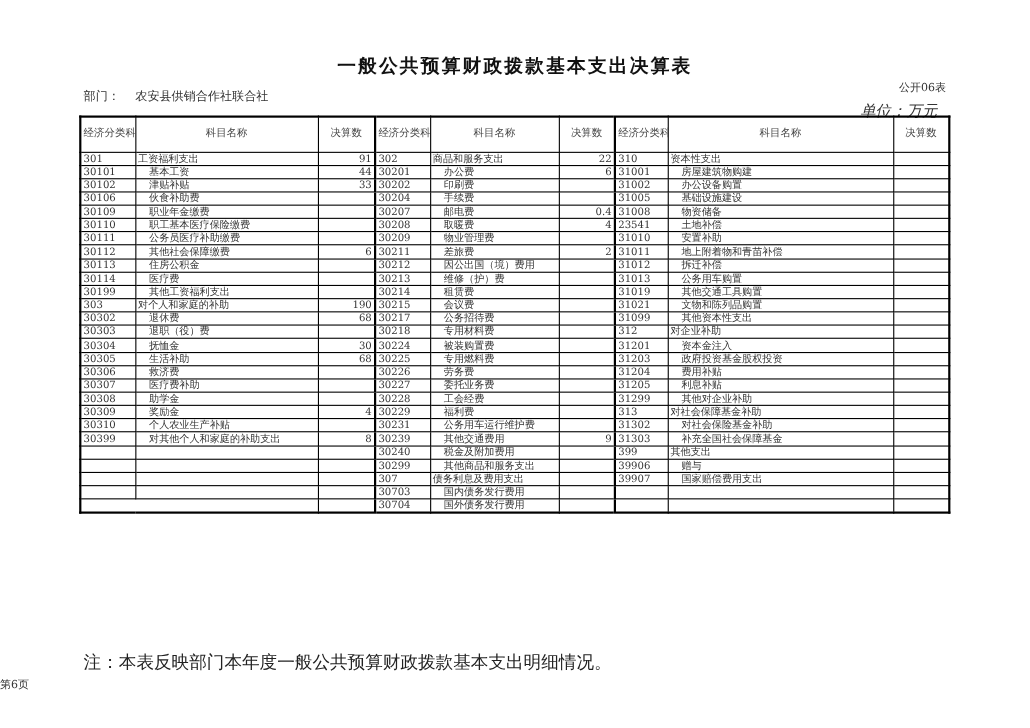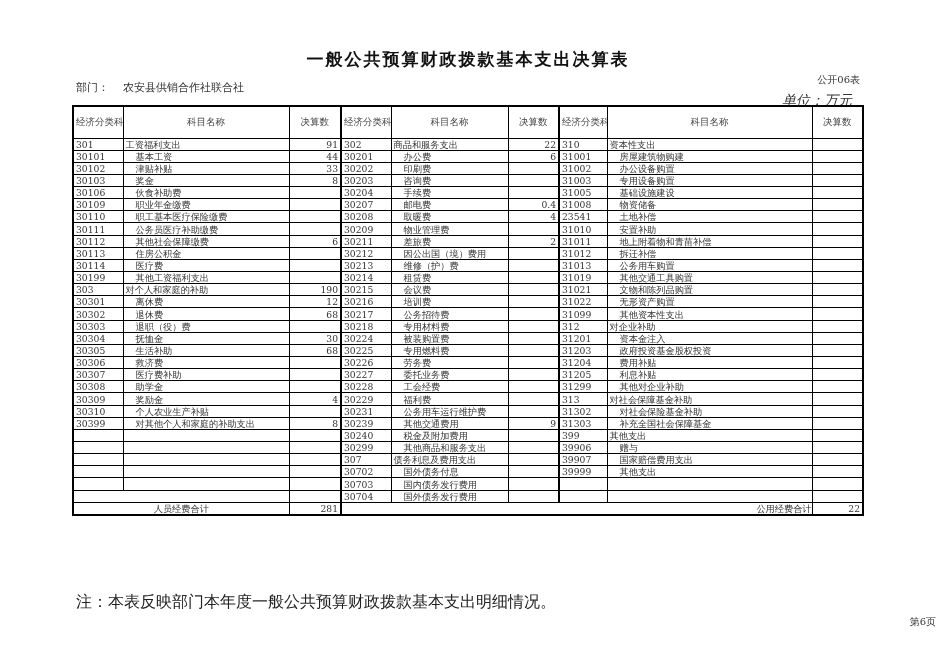--- a/index.html
+++ b/index.html
@@ -14,21 +14,21 @@
   table.main td { border: 1px solid #000; font-size: 9.2px; height: 12.15px; line-height: 11px; padding: 0 2px; white-space: nowrap; overflow: hidden; color: #333; }
   table.main tr.hdr td { height: 32px; text-align: center; font-size: 9.5px; line-height: 12px; color: #444; }
   td.code { text-align: left; }
   td.name { text-align: left; }
   td.name.ind { padding-left: 12px; }
   td.num { text-align: right; }
   td.bl { border-left: 2px solid #000 !important; }
   tr.total td { height: 13px; }
   td.ctr { text-align: center; }
   .note { position: absolute; left: 76px; top: 592px; font-size: 16px; color: #222; }
-  .page { position: absolute; left: 0; width: 936px; top: 615px; text-align: right; font-size: 10px; color: #333; }
+  .page { position: absolute; left: 0; width: 936px; top: 615px; text-align: left; font-size: 10px; color: #333; }
 </style>
 </head>
 <body>
 
 <div class="title">一般公共预算财政拨款基本支出决算表</div>
 <div class="form-no">公开06表</div>
 <div class="dept">
   <span class="lbl">部门：</span><span>农安县供销合作社联合社</span>
 </div>
 <div class="unit">单位：万元</div>
@@ -84,31 +84,20 @@
         <td class="name ind">津贴补贴</td>
         <td class="num">33</td>
         <td class="code bl">30202</td>
         <td class="name ind">印刷费</td>
         <td class="num"></td>
         <td class="code bl">31002</td>
         <td class="name ind">办公设备购置</td>
         <td class="num"></td>
       </tr>
       <tr>
-        <td class="code">30103</td>
-        <td class="name ind">奖金</td>
-        <td class="num">8</td>
-        <td class="code bl">30203</td>
-        <td class="name ind">咨询费</td>
-        <td class="num"></td>
-        <td class="code bl">31003</td>
-        <td class="name ind">专用设备购置</td>
-        <td class="num"></td>
-      </tr>
-      <tr>
         <td class="code">30106</td>
         <td class="name ind">伙食补助费</td>
         <td class="num"></td>
         <td class="code bl">30204</td>
         <td class="name ind">手续费</td>
         <td class="num"></td>
         <td class="code bl">31005</td>
         <td class="name ind">基础设施建设</td>
         <td class="num"></td>
       </tr>
@@ -194,31 +183,20 @@
         <td class="name">对个人和家庭的补助</td>
         <td class="num">190</td>
         <td class="code bl">30215</td>
         <td class="name ind">会议费</td>
         <td class="num"></td>
         <td class="code bl">31021</td>
         <td class="name ind">文物和陈列品购置</td>
         <td class="num"></td>
       </tr>
       <tr>
-        <td class="code">30301</td>
-        <td class="name ind">离休费</td>
-        <td class="num">12</td>
-        <td class="code bl">30216</td>
-        <td class="name ind">培训费</td>
-        <td class="num"></td>
-        <td class="code bl">31022</td>
-        <td class="name ind">无形资产购置</td>
-        <td class="num"></td>
-      </tr>
-      <tr>
         <td class="code">30302</td>
         <td class="name ind">退休费</td>
         <td class="num">68</td>
         <td class="code bl">30217</td>
         <td class="name ind">公务招待费</td>
         <td class="num"></td>
         <td class="code bl">31099</td>
         <td class="name ind">其他资本性支出</td>
         <td class="num"></td>
       </tr>
@@ -351,51 +329,34 @@
         <td class="name">债务利息及费用支出</td>
         <td class="num"></td>
         <td class="code bl">39907</td>
         <td class="name ind">国家赔偿费用支出</td>
         <td class="num"></td>
       </tr>
       <tr>
         <td class="code"></td>
         <td class="name"></td>
         <td class="num"></td>
-        <td class="code bl">30702</td>
-        <td class="name ind">国外债务付息</td>
-        <td class="num"></td>
-        <td class="code bl">39999</td>
-        <td class="name ind">其他支出</td>
-        <td class="num"></td>
-      </tr>
-      <tr>
-        <td class="code"></td>
-        <td class="name"></td>
-        <td class="num"></td>
         <td class="code bl">30703</td>
         <td class="name ind">国内债务发行费用</td>
         <td class="num"></td>
         <td class="code bl"></td>
         <td class="name"></td>
         <td class="num"></td>
       </tr>
       <tr>
         <td colspan="2"></td>
         <td class="num"></td>
         <td class="code bl">30704</td>
         <td class="name ind">国外债务发行费用</td>
         <td class="num"></td>
         <td class="code bl"></td>
         <td class="name"></td>
         <td class="num"></td>
-      </tr>
-      <tr class="total">
-        <td colspan="2" class="ctr">人员经费合计</td>
-        <td class="num">281</td>
-        <td colspan="5" class="ctr bl" style="text-align: right; padding-right: 0px;">公用经费合计</td>
-        <td class="num">22</td>
       </tr>
     </tbody>
 </table>
 
 <div class="note">注：本表反映部门本年度一般公共预算财政拨款基本支出明细情况。</div>
 <div class="page">第6页</div>
 
 </body></html>

